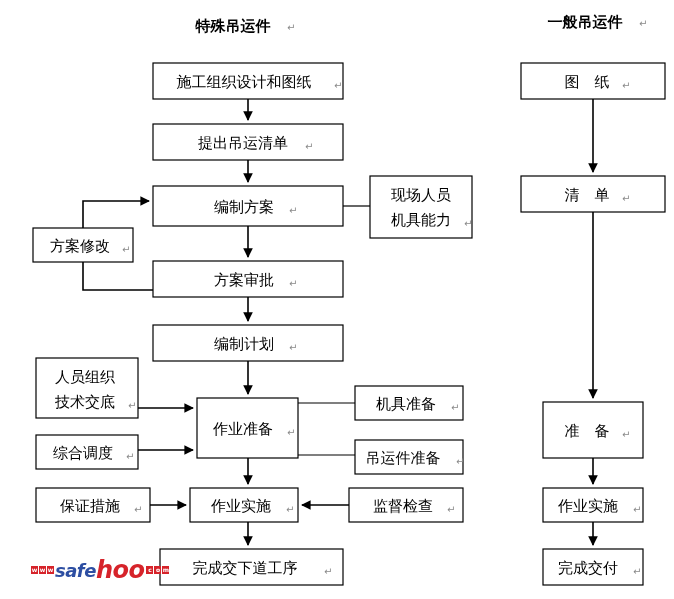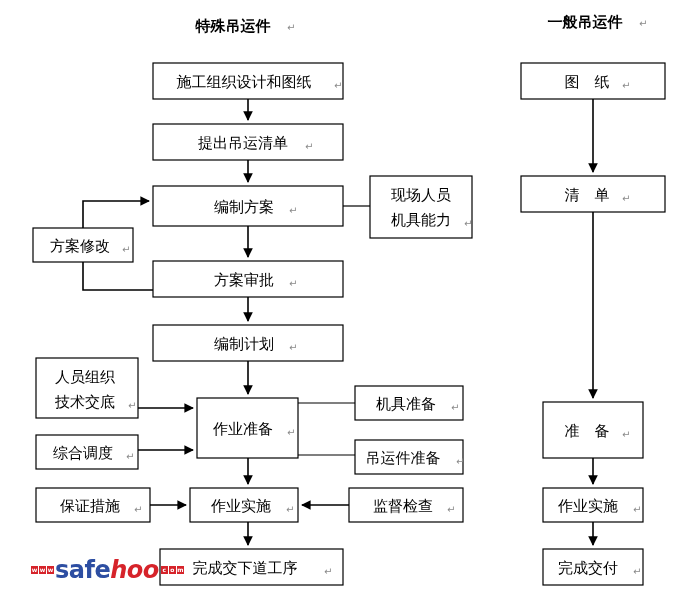--- a/index.html
+++ b/index.html
@@ -80,22 +80,23 @@
     background: #d6232a;
     color: #ffffff;
     font-family: "DejaVu Sans", "Liberation Sans", sans-serif;
     font-size: 6px;
     line-height: 8px;
     text-align: center;
     font-weight: bold;
   }
   .wm-safe {
     font-family: "DejaVu Sans", "Liberation Sans", sans-serif;
-    font-size: 24px;
+    font-size: 18px;
     font-weight: bold;
+    font-style: italic;
     color: #2d4ea2;
     letter-spacing: -0.5px;
   }
   .wm-hoo {
     font-family: "DejaVu Sans", "Liberation Sans", sans-serif;
     font-size: 24px;
     font-weight: bold;
     font-style: italic;
     color: #d6232a;
     letter-spacing: -0.5px;

